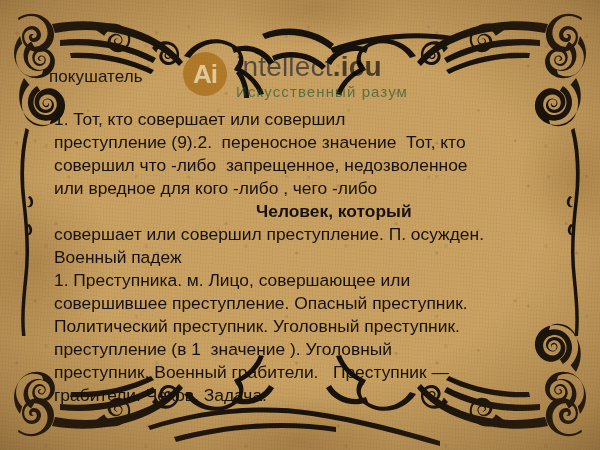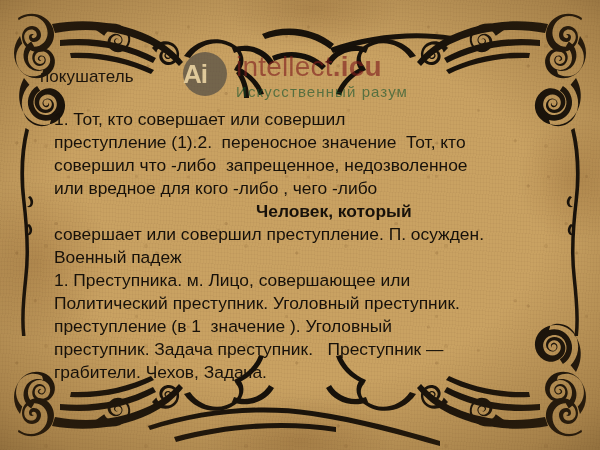--- a/index.html
+++ b/index.html
@@ -46,31 +46,31 @@
       radial-gradient(ellipse 14% 20% at 96% 40%, rgba(140,100,46,.20), rgba(140,100,46,0) 70%),
       radial-gradient(ellipse 22% 14% at 50% 98%, rgba(128,90,40,.22), rgba(128,90,40,0) 72%),
       radial-gradient(ellipse 20% 12% at 52% 2%, rgba(128,90,40,.18), rgba(128,90,40,0) 72%);
     mix-blend-mode:multiply;
   }
 
   svg.orn{position:absolute;inset:0;width:600px;height:450px;pointer-events:none;}
 
   
   #watermark{position:absolute;left:183px;top:52px;display:flex;align-items:flex-start;opacity:.62;}
-  #wm-logo{width:44px;height:44px;border-radius:50%;background:#404040;
-           display:flex;align-items:center;justify-content:flex-start;margin-right:9px;flex:0 0 auto;}
+  #wm-logo{width:44px;height:44px;border-radius:50%;background:#a16207;
+           display:flex;align-items:center;justify-content:center;margin-right:9px;flex:0 0 auto;}
   #wm-logo span{font-size:26px;font-weight:700;color:#efe3bd;letter-spacing:-1px;line-height:1;}
   #wm-text{display:flex;flex-direction:column;}
   #wm-title{font-size:28px;line-height:30px;letter-spacing:.2px;white-space:nowrap;}
-  #wm-title .t1{color:#7f1d1d;font-weight:400;}
-  #wm-title .t2{color:#7f1d1d;font-weight:700;}
+  #wm-title .t1{color:#0f172a;font-weight:400;}
+  #wm-title .t2{color:#000000;font-weight:700;}
   #wm-sub{font-size:15px;color:#14532d;letter-spacing:1.1px;margin-top:1px;white-space:nowrap;}
 
   
-  #headword{position:absolute;left:40px;top:67px;font-size:17px;color:#1d150c;letter-spacing:.1px;}
+  #headword{position:absolute;left:49px;top:67px;font-size:17px;color:#1d150c;letter-spacing:.1px;}
   #body{position:absolute;left:54px;top:108px;width:500px;font-size:17.4px;line-height:23px;color:#17110a;}
   #body p{margin:0;white-space:pre-wrap;}
   .ind1{padding-left:202px;font-weight:bold;}
   .ind2{padding-left:142px;}
 </style>
 </head>
 <body>
 
 <div id="slide">
 
@@ -171,26 +171,27 @@
     <div id="wm-text">
       <div id="wm-title"><span class="t1">intellect</span><span class="t2">.icu</span></div>
       <div id="wm-sub">Искусственный  разум</div>
     </div>
   </div>
 
   <div id="headword">покушатель</div>
 
   <div id="body">
       <p>1. Тот, кто совершает или совершил</p>
-      <p>преступление (1).2.  переносное значение  Тот, кто</p>
+      <p>преступление (9).2.  переносное значение  Тот, кто</p>
       <p>совершил что -либо  запрещенное, недозволенное</p>
       <p>или вредное для кого -либо , чего -либо</p>
       <p class="ind1">Человек, который</p>
       <p>совершает или совершил преступление. П. осужден.</p>
       <p>Военный падеж</p>
       <p>1. Преступника. м. Лицо, совершающее или</p>
+      <p>совершившее преступление. Опасный преступник.</p>
       <p>Политический преступник. Уголовный преступник.</p>
       <p>преступление (в 1  значение ). Уголовный</p>
-      <p>преступник. Задача преступник.   Преступник —</p>
+      <p>преступник. Военный грабители.   Преступник —</p>
       <p>грабители. Чехов, Задача.</p>
     </div>
 
 </div>
 
 </body></html>

